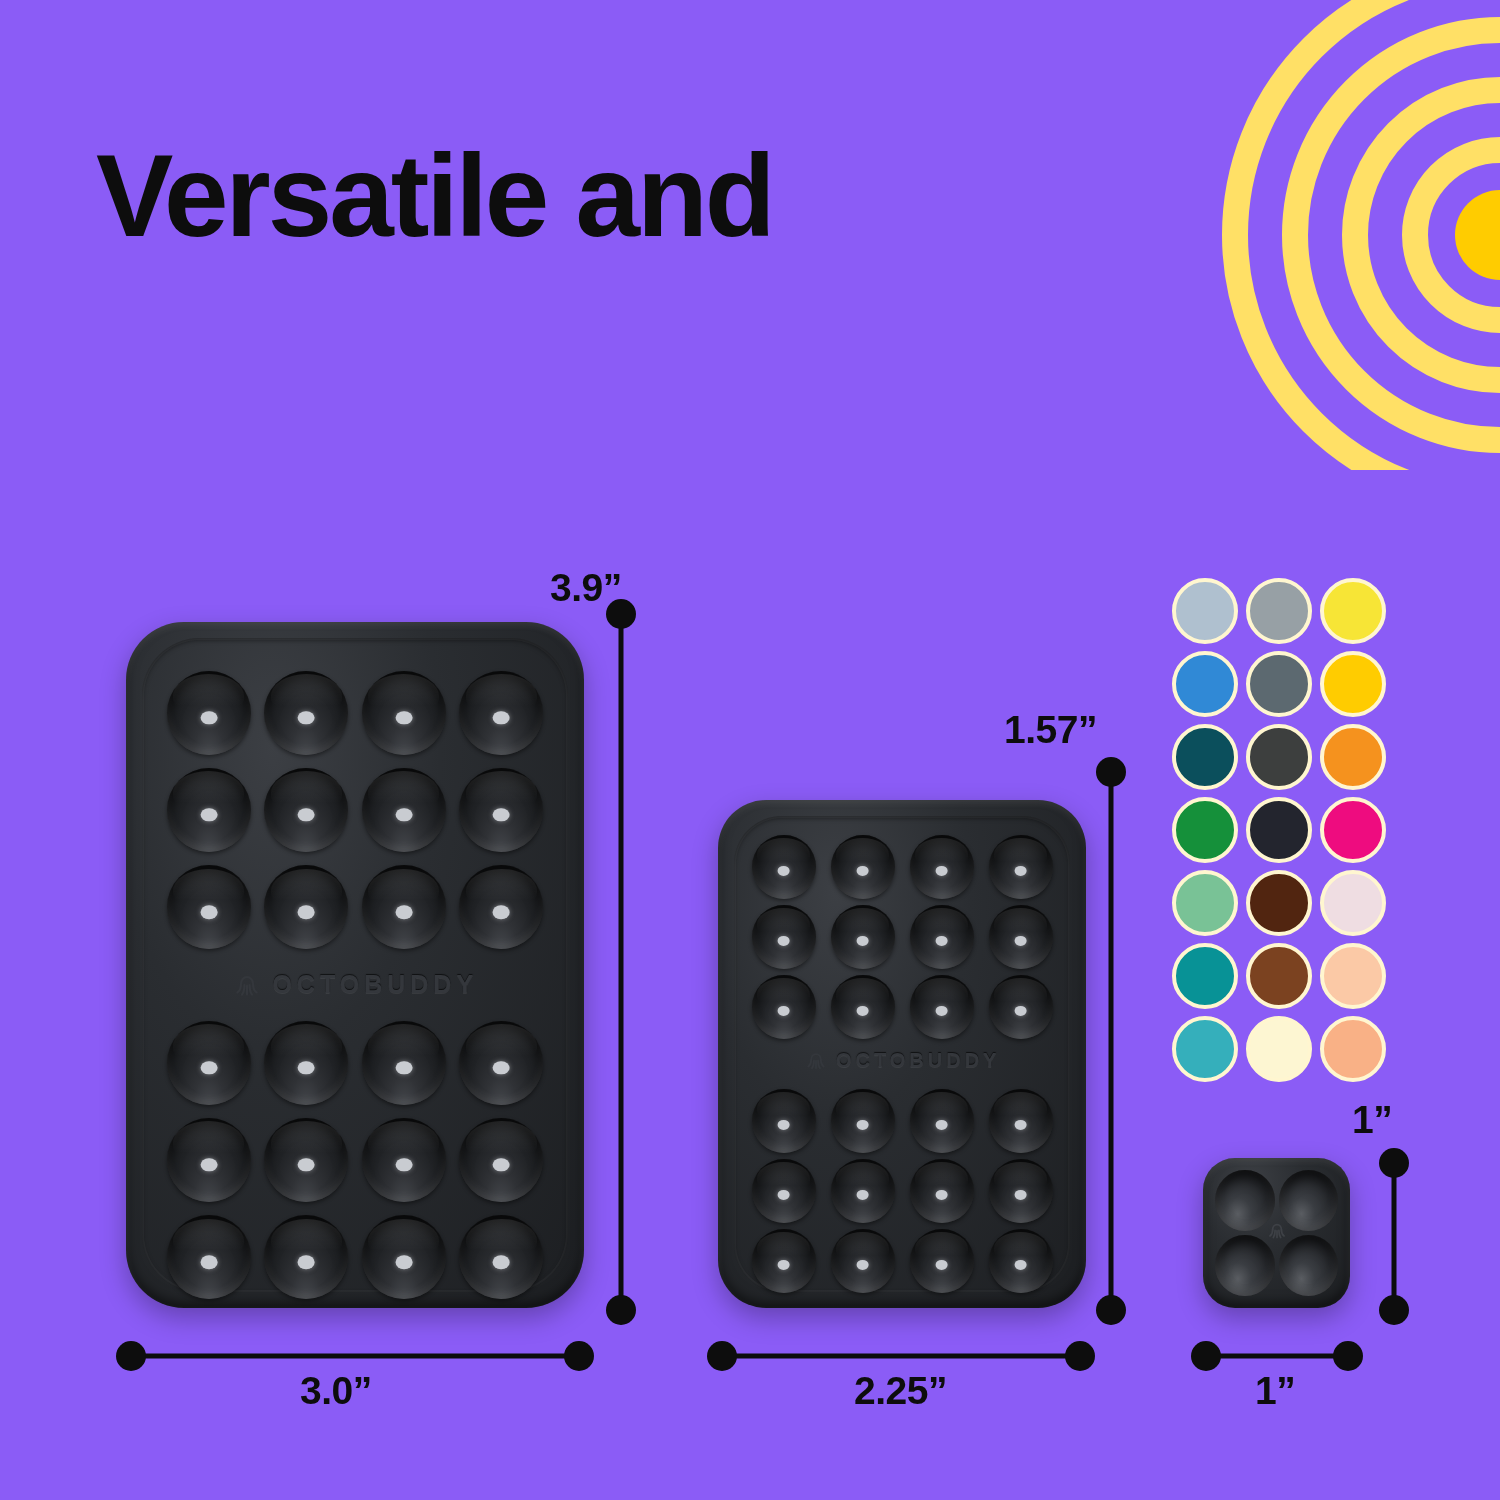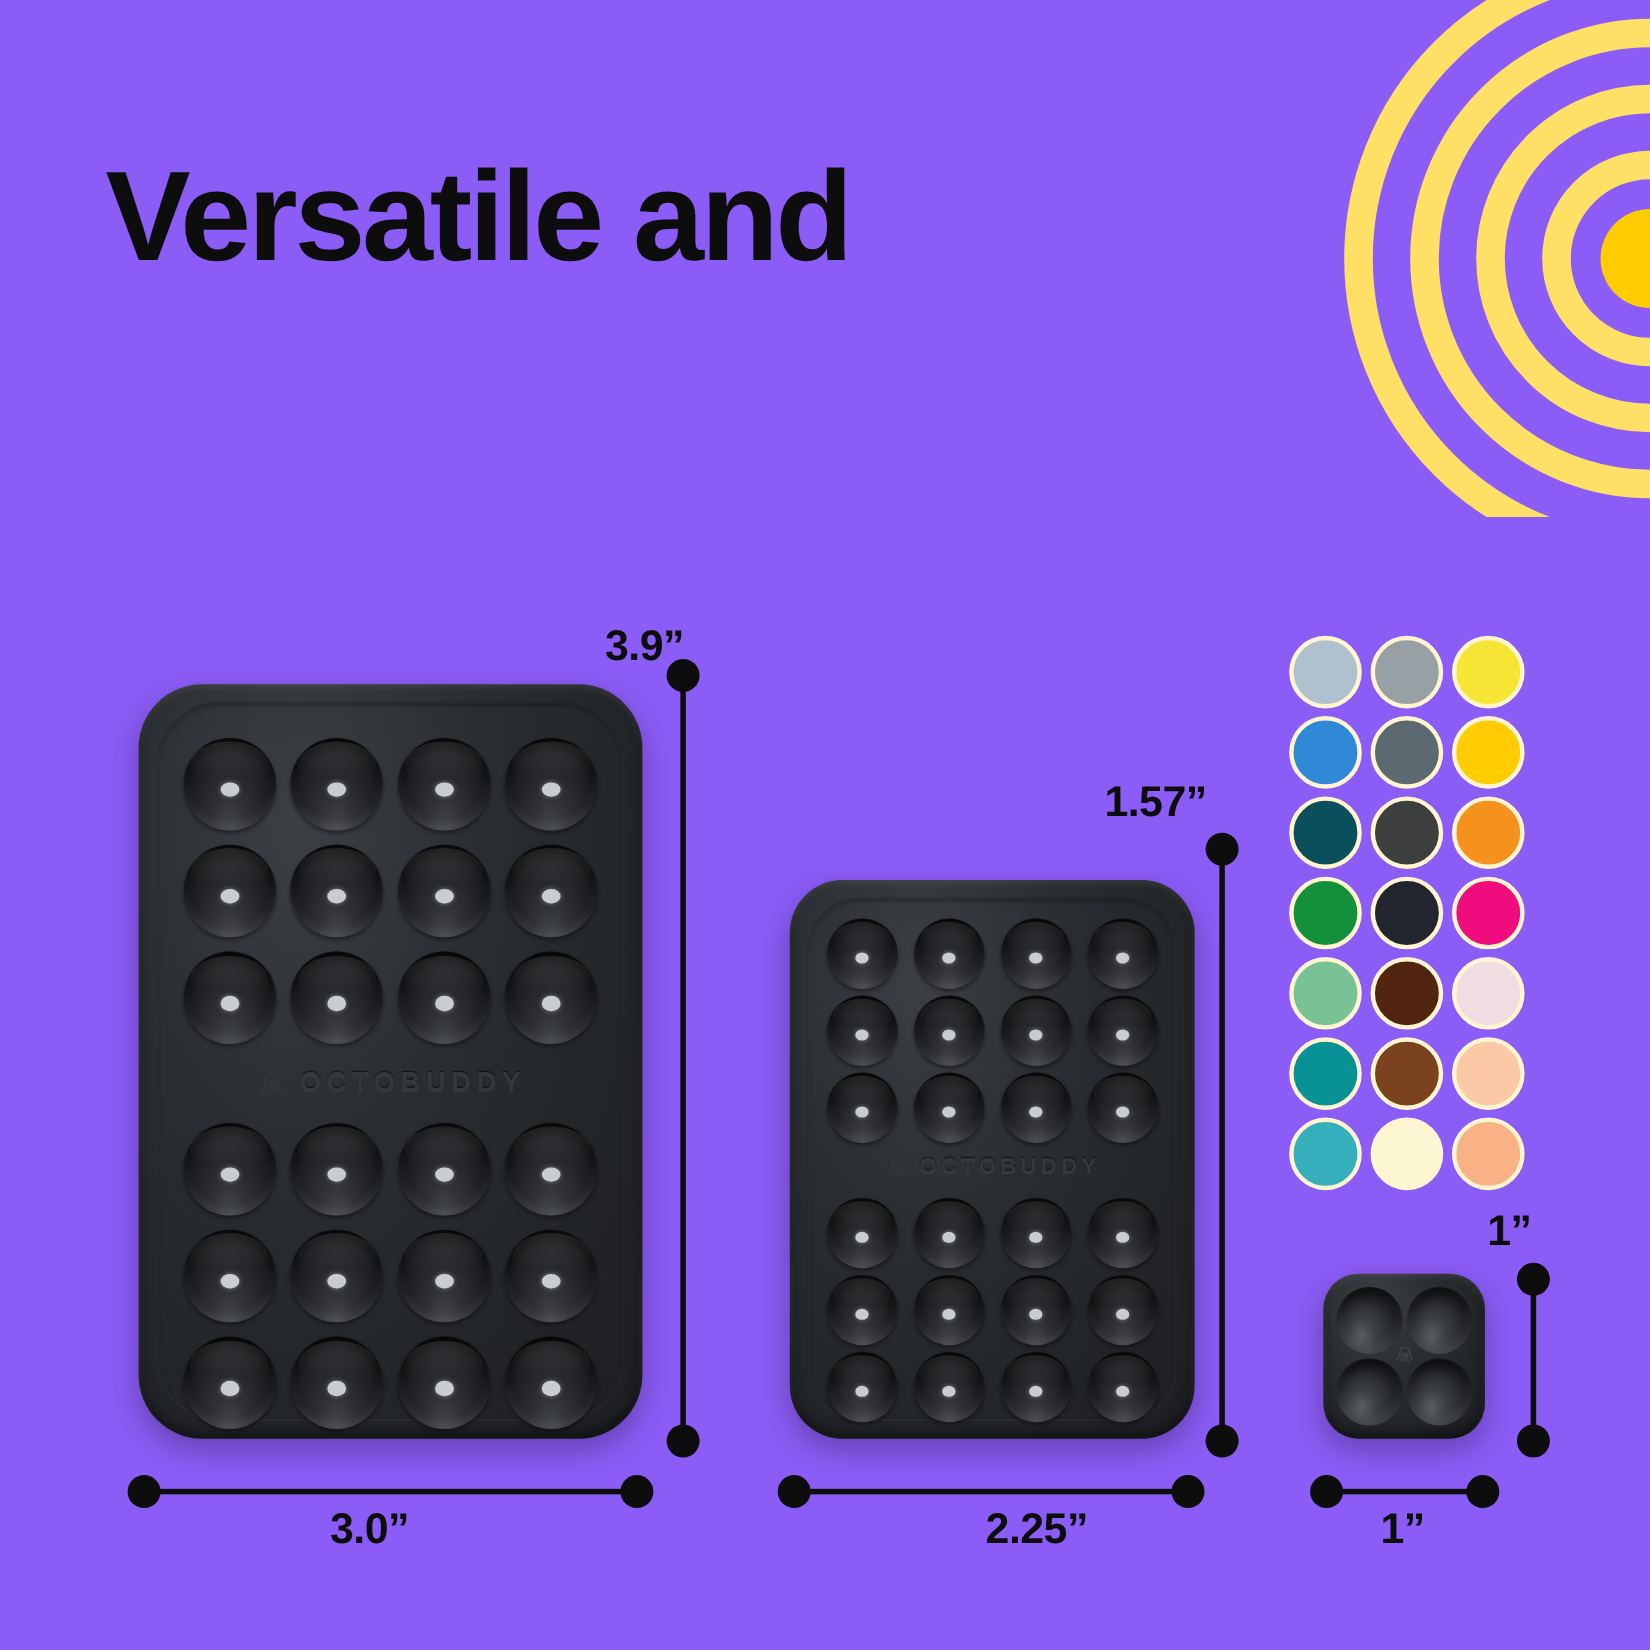--- a/index.html
+++ b/index.html
@@ -419,21 +419,21 @@
     <div class="knob start"></div>
     <div class="knob end"></div>
   </div>
   <div class="dim-label" style="left:1004px; top:708px;">1.57”</div>
 
   <div class="dim-h" style="left:722px; top:1341px; width:358px; height:30px;">
     <div class="bar"></div>
     <div class="knob start"></div>
     <div class="knob end"></div>
   </div>
-  <div class="dim-label" style="left:854px; top:1369px;margin-left:42px;">2.25”</div>
+  <div class="dim-label" style="left:854px; top:1369px;">2.25”</div>
 
   <div class="pad" style="left:1203px; top:1158px; width:147px; height:150px; border-radius:32px;">
     <div class="domes" style="left:12px; top:12px; width:123px; height:126px;">
       <div class="dome"></div>
       <div class="dome"></div>
       <div class="dome"></div>
       <div class="dome"></div>
     </div>
     <div class="brand" style="top:62px; font-size:0;">
       <span>

